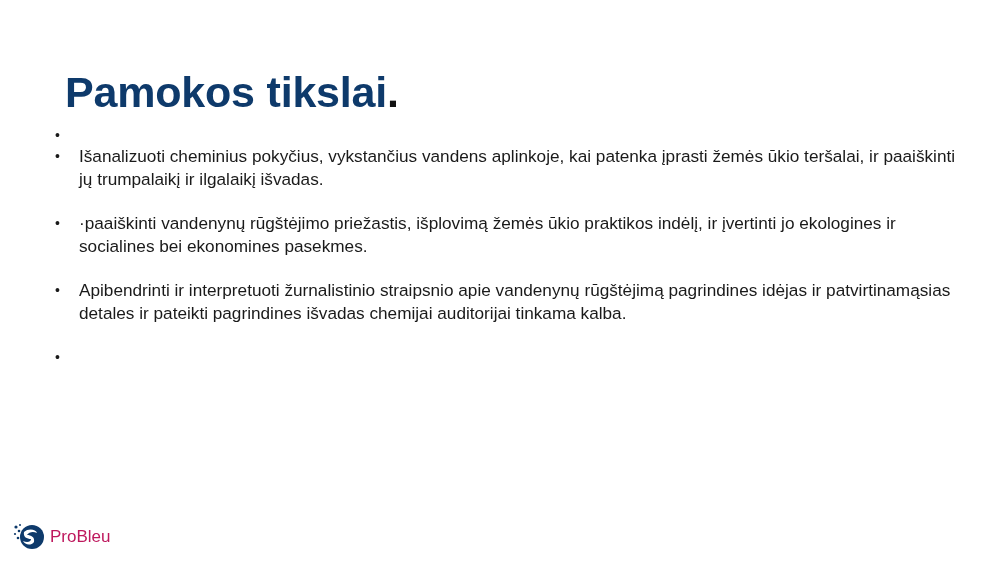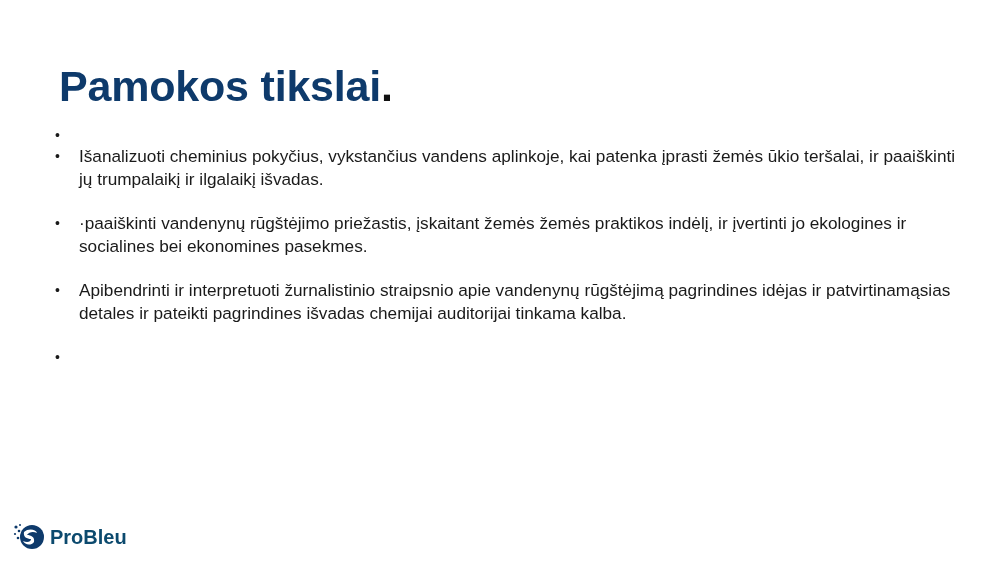--- a/index.html
+++ b/index.html
@@ -12,21 +12,21 @@
       height: 563px;
       position: relative;
       overflow: hidden;
       font-family: "Liberation Sans", sans-serif;
       color: #1a1a1a;
     }
     .slide-title {
       position: absolute;
       left: 55px;
       top: 56px;
-      margin: 4px;
+      margin: 10px;
       font-size: 43px;
       font-weight: bold;
       color: #0e3a6b;
       letter-spacing: -0.2px;
       line-height: 52px;
     }
     .slide-title .period {
       color: #111111;
     }
     .objectives {
@@ -59,42 +59,42 @@
       top: 521px;
       display: flex;
       align-items: center;
       gap: 4px;
     }
     .logo-mark {
       width: 34px;
       height: 32px;
     }
     .logo-text {
-      font-size: 20px;
-      font-weight: bold;
-      color: #0c4a6e;
+      font-size: 17px;
+      font-weight: normal;
+      color: #be185d;
       letter-spacing: 0px;
     }
   </style>
 </head>
 <body>
 
 <h1 class="slide-title"><span>Pamokos tikslai</span><span class="period">.</span></h1>
 
 <ul class="objectives">
   <li class="objective">
     <span class="bullet">•</span>
   </li>
   <li class="objective">
     <span class="bullet">•</span>
     <span>Išanalizuoti cheminius pokyčius, vykstančius vandens aplinkoje, kai patenka įprasti žemės ūkio teršalai, ir paaiškinti jų trumpalaikį ir ilgalaikį išvadas.</span>
   </li>
   <li class="objective">
     <span class="bullet">•</span>
-    <span>·paaiškinti vandenynų rūgštėjimo priežastis, įskaitant žemės žemės praktikos indėlį, ir įvertinti jo ekologines ir socialines bei ekonomines pasekmes.</span>
+    <span>·paaiškinti vandenynų rūgštėjimo priežastis, išplovimą žemės ūkio praktikos indėlį, ir įvertinti jo ekologines ir socialines bei ekonomines pasekmes.</span>
   </li>
   <li class="objective">
     <span class="bullet">•</span>
     <span>Apibendrinti ir interpretuoti žurnalistinio straipsnio apie vandenynų rūgštėjimą pagrindines idėjas ir patvirtinamąsias detales ir pateikti pagrindines išvadas chemijai auditorijai tinkama kalba.</span>
   </li>
   <li class="objective">
     <span class="bullet">•</span>
   </li>
 </ul>
 

